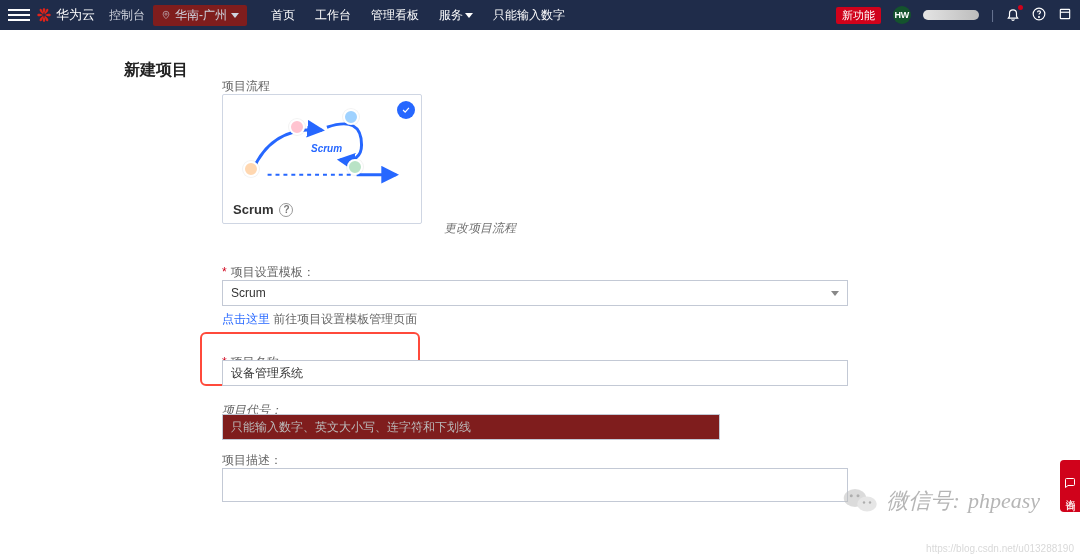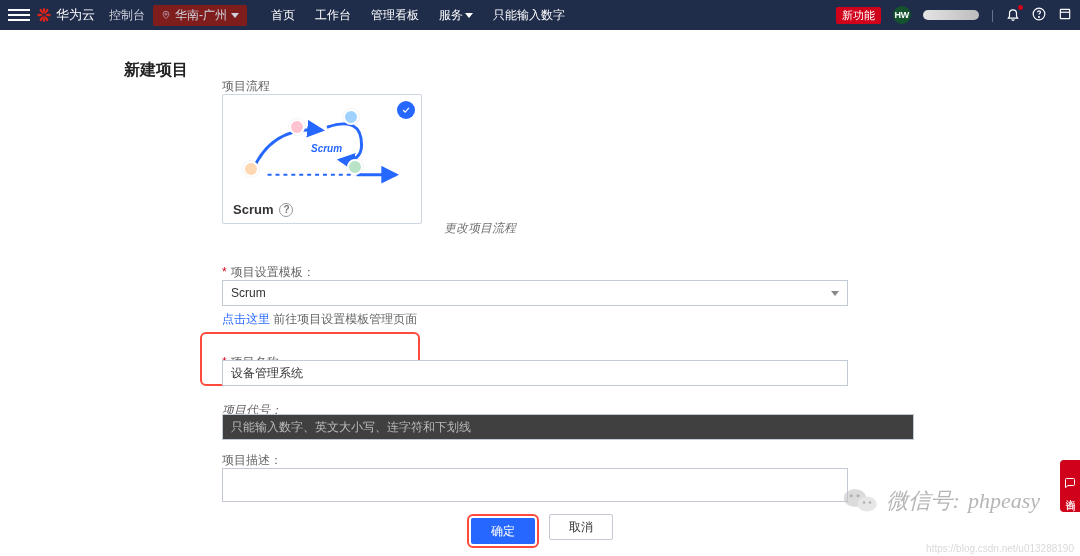--- a/index.html
+++ b/index.html
@@ -44,21 +44,21 @@
   .tpl-label { top: 234px; }
   .tpl-select { position: absolute; left: 222px; top: 250px; width: 626px; height: 26px; border: 1px solid #c3c9d5; background: #fff; display: flex; align-items: center; padding: 0 8px; justify-content: space-between; color: #333; font-size: 12px; }
   .tpl-hint { position: absolute; left: 222px; top: 281px; font-size: 12px; color: #666; }
   .tpl-hint a { color: #2667ff; cursor: pointer; }
 
   .name-group { position: absolute; left: 200px; top: 302px; width: 220px; height: 54px; border: 2px solid #ff4a3b; border-radius: 6px; pointer-events: none; }
   .name-label { top: 324px; text-align: right; }
   .name-input { position: absolute; left: 222px; top: 330px; width: 626px; height: 26px; border: 1px solid #c3c9d5; padding: 6px 8px; font-size: 12px; color: #333; }
 
   .code-label { top: 372px; font-style: italic; }
-  .code-input { position: absolute; left: 222px; top: 384px; width: 692px; height: 26px; border: 1px solid #c3c9d5; padding: 0 8px; font-size: 12px; color: #999; background: #404040; }
+  .code-input { position: absolute; left: 222px; top: 384px; width: 498px; height: 26px; border: 1px solid #c3c9d5; padding: 0 8px; font-size: 12px; color: #999; background: #7f1d1d; }
   .code-input::placeholder { color: #bbb; }
 
   .desc-label { top: 422px; }
   .desc-area { position: absolute; left: 222px; top: 438px; width: 626px; height: 34px; border: 1px solid #c3c9d5; background: #fff; resize: none; padding: 4px 8px; font-size: 12px; }
 
   .btn-row { position: absolute; left: 0; right: 0; top: 484px; display: flex; justify-content: center; gap: 10px; }
   .btn-primary { background: #2667ff; color: #fff; border: none; width: 64px; height: 26px; font-size: 12px; border-radius: 2px; cursor: pointer; }
   .btn-primary-wrap { border: 2px solid #ff4a3b; border-radius: 6px; padding: 2px; }
   .btn-default { background: #fff; color: #333; border: 1px solid #c3c9d5; width: 64px; height: 26px; font-size: 12px; border-radius: 2px; cursor: pointer; }
 
@@ -197,26 +197,20 @@
   <div class="name-group"></div>
   <div class="lbl req name-label">项目名称：</div>
   <input class="name-input" type="text" value="设备管理系统" style="">
 
   <div class="lbl code-label">项目代号：</div>
   <input class="code-input" type="text" placeholder="只能输入数字、英文大小写、连字符和下划线" style="">
 
   <div class="lbl desc-label">项目描述：</div>
   <textarea class="desc-area" style=""></textarea>
 
-  <div class="btn-row">
-    <div class="btn-primary-wrap">
-      <button class="btn-primary">确定</button>
-    </div>
-    <button class="btn-default">取消</button>
-  </div>
 
   <div class="side-widget">
     <svg width="12" height="12" viewBox="0 0 24 24" fill="none" stroke="#fff" stroke-width="2">
         <path d="M21 15a2 2 0 01-2 2H8l-5 4V5a2 2 0 012-2h14a2 2 0 012 2z"></path>
       </svg>
     <span style="writing-mode:vertical-rl; letter-spacing:2px;">咨询</span>
   </div>
 
   <div class="wechat-mark">
     <svg width="36" height="30" viewBox="0 0 48 40">

